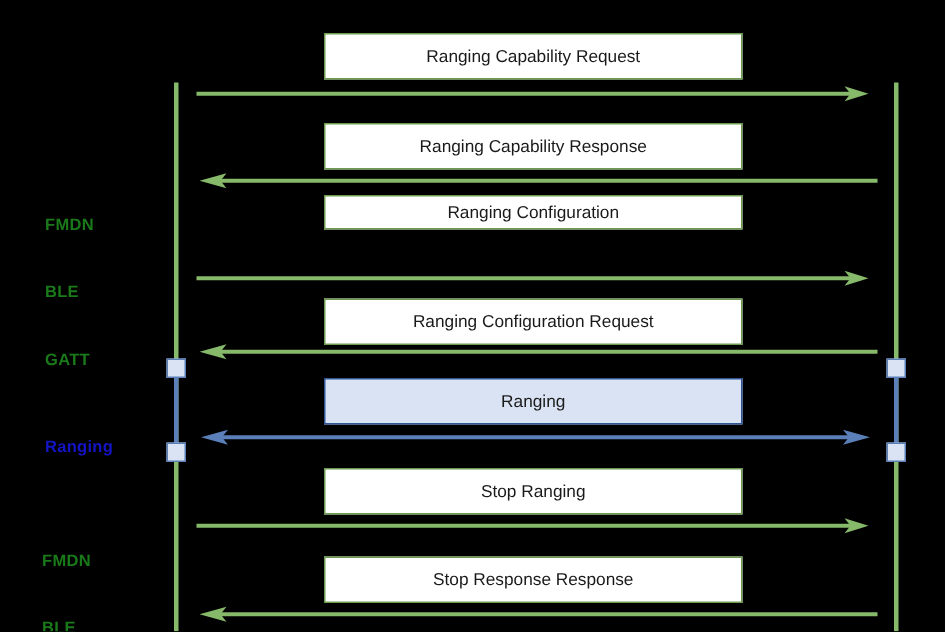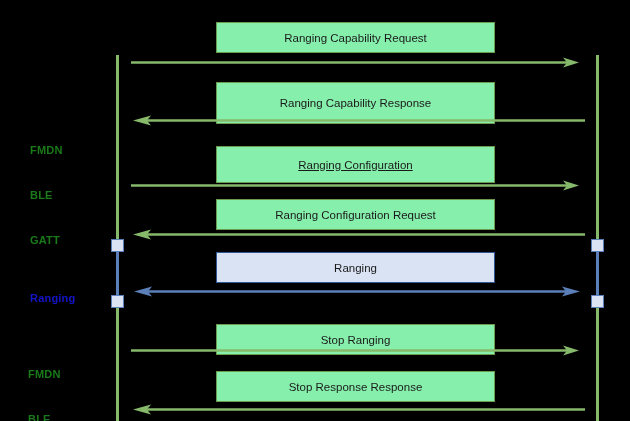--- a/index.html
+++ b/index.html
@@ -61,21 +61,21 @@
     position: absolute;
     box-sizing: border-box;
     display: flex;
     align-items: center;
     justify-content: center;
     font-size: 11.5px;
     color: #1a1a1a;
     text-align: center;
   }
   .msg-box.green {
-    background: #86efac;
+    background: #ffffff;
     border: 1px solid #6c9b4f;
   }
   .msg-box.blue {
     background: #dae3f3;
     border: 1px solid #2f5597;
   }
 
   
   .arrow { position: absolute; height: 11px; }
   .arrow svg { display: block; overflow: visible; }
@@ -115,31 +115,31 @@
   <div class="msg-box green" style="left:216px; top:22px; width:279px; height:31px;">
     <span>Ranging Capability Request</span>
   </div>
   <div class="arrow" style="left:131px; top:57px; width:450px;">
     <svg width="450" height="11" viewBox="0 0 450 11">
       <line x1="0" y1="5.5" x2="443" y2="5.5" stroke="#86b96a" stroke-width="2.6"></line>
       <polygon points="448,5.5 432,0.5 436,5.5 432,10.5" fill="#86b96a"></polygon>
     </svg>
   </div>
 
-  <div class="msg-box green" style="left:216px; top:82px; width:279px; height:42px;">
+  <div class="msg-box green" style="left:216px; top:82px; width:279px; height:31px;">
     <span>Ranging Capability Response</span>
   </div>
   <div class="arrow" style="left:133px; top:115px; width:452px;">
     <svg width="452" height="11" viewBox="0 0 452 11">
       <line x1="9" y1="5.5" x2="452" y2="5.5" stroke="#86b96a" stroke-width="2.6"></line>
       <polygon points="0,5.5 18,0.5 14,5.5 18,10.5" fill="#86b96a"></polygon>
     </svg>
   </div>
 
-  <div class="msg-box green" style="left:216px; top:146px; width:279px; height:37px;text-decoration:underline;">
+  <div class="msg-box green" style="left:216px; top:130px; width:279px; height:23px;">
     <span>Ranging Configuration</span>
   </div>
   <div class="arrow" style="left:131px; top:180px; width:450px;">
     <svg width="450" height="11" viewBox="0 0 450 11">
       <line x1="0" y1="5.5" x2="443" y2="5.5" stroke="#86b96a" stroke-width="2.6"></line>
       <polygon points="448,5.5 432,0.5 436,5.5 432,10.5" fill="#86b96a"></polygon>
     </svg>
   </div>
 
   <div class="msg-box green" style="left:216px; top:199px; width:279px; height:31px;">
@@ -156,21 +156,21 @@
     <span>Ranging</span>
   </div>
   <div class="arrow" style="left:134px; top:286px; width:446px;">
     <svg width="446" height="11" viewBox="0 0 446 11">
       <line x1="9" y1="5.5" x2="437" y2="5.5" stroke="#5b7fb9" stroke-width="2.6"></line>
       <polygon points="0,5.5 18,0.5 14,5.5 18,10.5" fill="#5b7fb9"></polygon>
       <polygon points="446,5.5 428,0.5 432,5.5 428,10.5" fill="#5b7fb9"></polygon>
     </svg>
   </div>
 
-  <div class="msg-box green" style="left:216px; top:324px; width:279px; height:31px;">
+  <div class="msg-box green" style="left:216px; top:312px; width:279px; height:31px;">
     <span>Stop Ranging</span>
   </div>
   <div class="arrow" style="left:131px; top:345px; width:450px;">
     <svg width="450" height="11" viewBox="0 0 450 11">
       <line x1="0" y1="5.5" x2="443" y2="5.5" stroke="#86b96a" stroke-width="2.6"></line>
       <polygon points="448,5.5 432,0.5 436,5.5 432,10.5" fill="#86b96a"></polygon>
     </svg>
   </div>
 
   <div class="msg-box green" style="left:216px; top:371px; width:279px; height:31px;">

